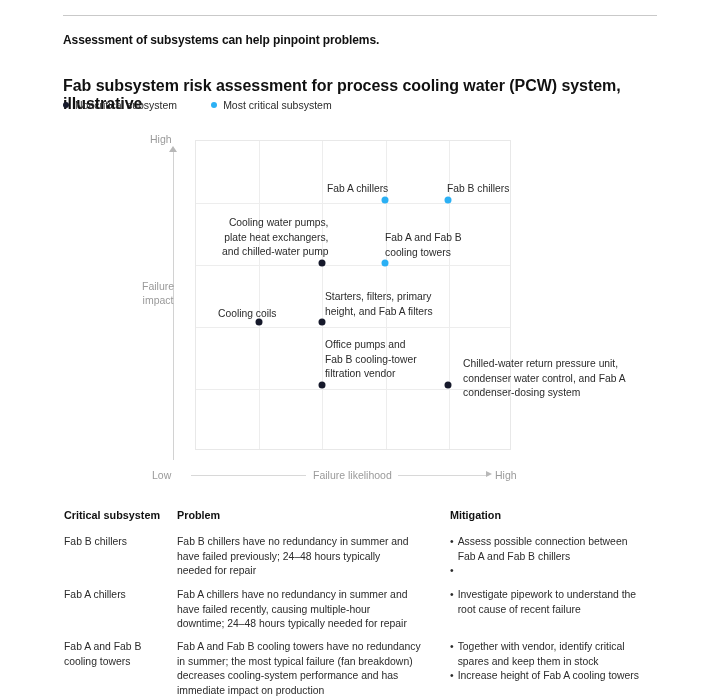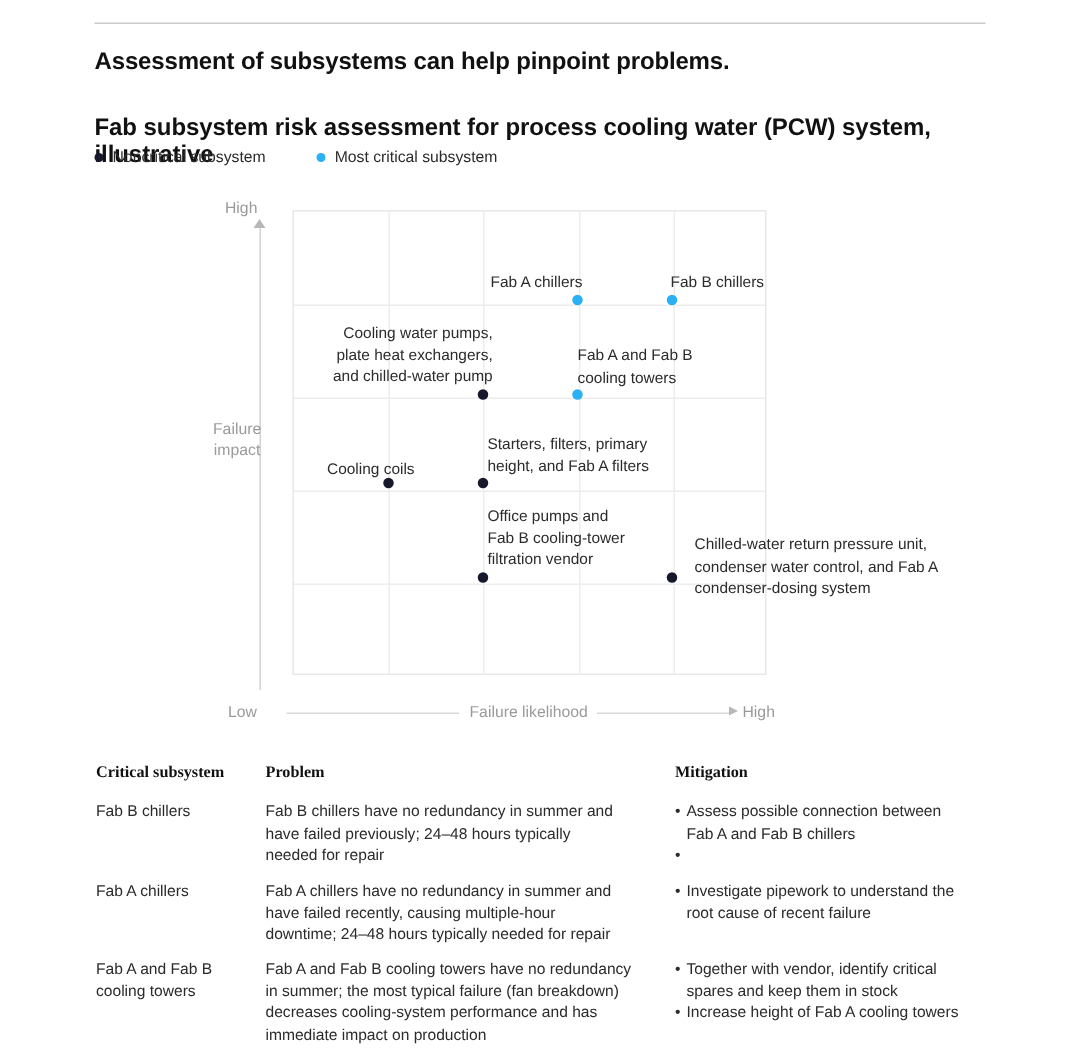--- a/index.html
+++ b/index.html
@@ -16,21 +16,21 @@
 
   
   .top-rule{
     position:absolute;left:63px;top:15px;width:594px;height:1px;
     background:#c9c9c9;
   }
 
   
   .title{
     position:absolute;left:63px;top:33px;width:600px;
-    font-size:16px;font-weight:bold;color:#111;
+    font-size:12px;font-weight:bold;color:#111;
     letter-spacing:-0.1px;
   }
   .subtitle{
     position:absolute;left:63px;top:77px;width:610px;
     font-size:16px;font-weight:bold;color:#111;
     letter-spacing:-0.05px;
   }
 
   
   .legend{
@@ -102,21 +102,21 @@
   .x-mid-label{
     position:absolute;left:313px;top:469px;font-size:10.5px;color:#9a9a9a;
   }
   .x-high-label{
     position:absolute;left:495px;top:469px;font-size:10.5px;color:#9a9a9a;
   }
 
   
   .table{position:absolute;left:0;top:0;width:720px;}
   .th{
-    position:absolute;font-size:10.8px;font-weight:bold;color:#111;font-family:Liberation Serif, serif;
+    position:absolute;font-size:10.8px;font-weight:bold;color:#111;
   }
   .td{
     position:absolute;font-size:10.4px;color:#2b2b2b;line-height:14.6px;
     white-space:pre-line;
   }
   .bullets{
     position:absolute;font-size:10.4px;color:#2b2b2b;line-height:14.6px;
   }
   .bullet-row{display:flex;margin-bottom:0px;}
   .bullet-dot{margin-right:4px;line-height:14.6px;}

